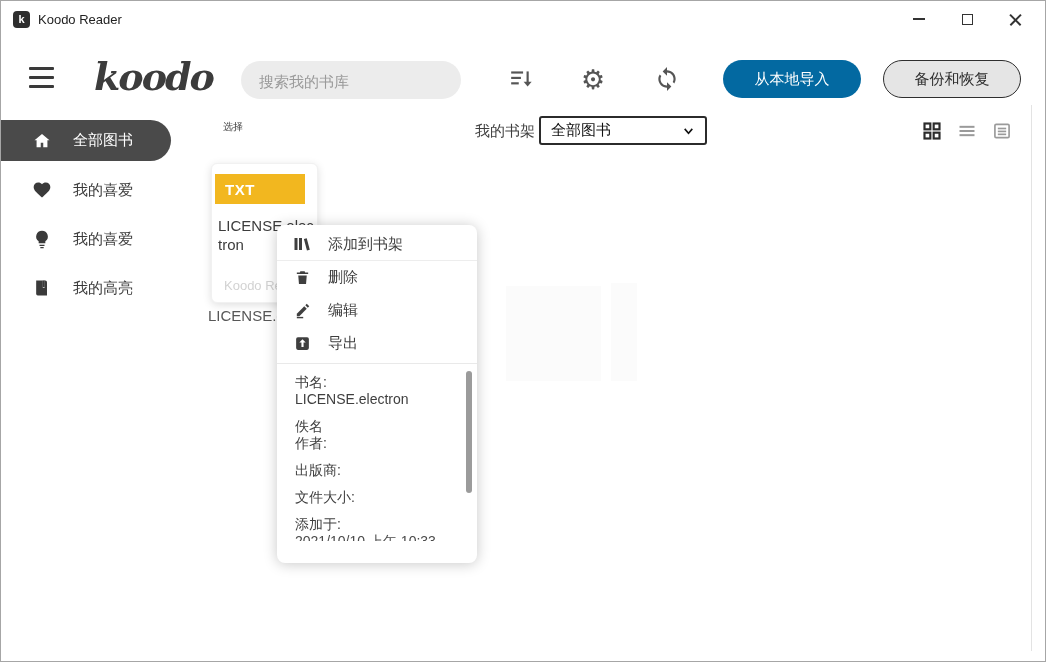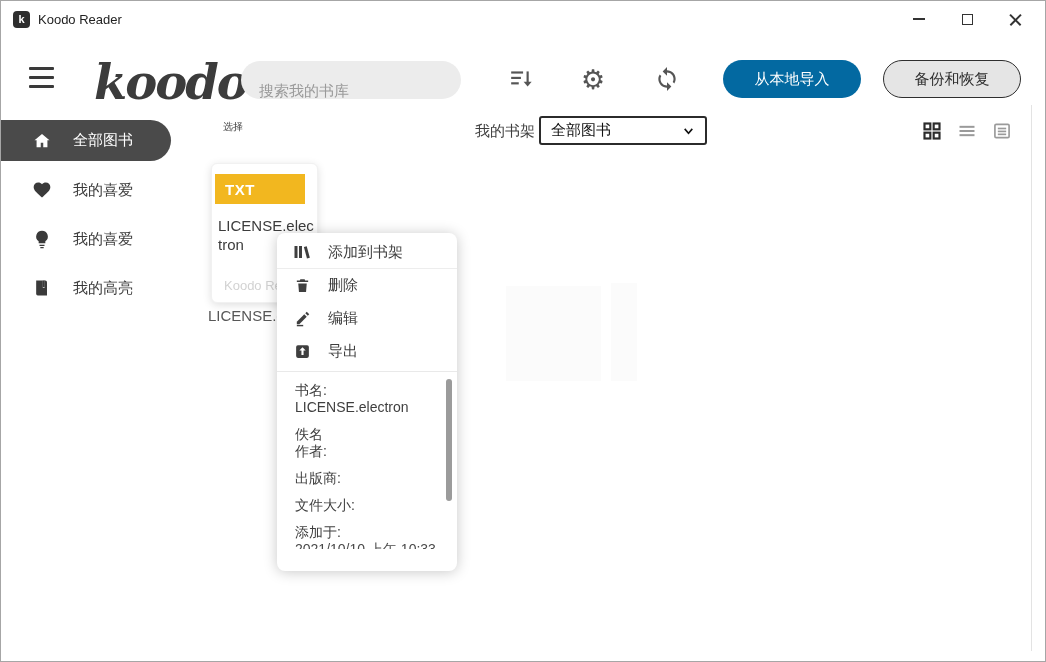--- a/index.html
+++ b/index.html
@@ -16,22 +16,22 @@
   .min-glyph { width:12px; height:1.5px; background:#333; }
   .max-glyph { width:11px; height:11px; border:1.5px solid #333; }
   .close-glyph { position:relative; width:13px; height:13px; }
   .close-glyph:before,.close-glyph:after { content:""; position:absolute; left:-1px; top:6px; width:15px; height:1.5px; background:#333; }
   .close-glyph:before { transform:rotate(45deg); }
   .close-glyph:after { transform:rotate(-45deg); }
 
   
   .hamburger { position:absolute; left:28px; top:66px; width:25px; height:21px; display:flex; flex-direction:column; justify-content:space-between; cursor:pointer; }
   .hamburger span { display:block; height:3px; background:#3a3a3a; border-radius:1px; }
-  .logo { position:absolute; left:93px; top:53px; font-family:"DejaVu Serif",serif; font-style:italic; font-weight:bold; font-size:48px; letter-spacing:-2px; color:#3c3c3c; }
-  .searchbox { position:absolute; left:240px; top:60px; width:220px; height:38px; background:#ececec; border-radius:19px; display:flex; align-items:flex-end; padding:2px 14px 0 18px; }
+  .logo { position:absolute; left:93px; top:53px; font-family:"DejaVu Serif",serif; font-style:italic; font-weight:bold; font-size:38px; letter-spacing:-2px; color:#3c3c3c; }
+  .searchbox { position:absolute; left:240px; top:60px; width:220px; height:38px; background:#ececec; border-radius:19px; display:flex; align-items:flex-start; padding:12px 14px 0 18px; }
   .searchbox input { flex:1; border:none; outline:none; background:transparent; font-size:15px; color:#333; font-family:inherit; }
   .searchbox input::placeholder { color:#9a9a9a; }
   .tool-icon { position:absolute; top:64px; width:28px; height:28px; display:flex; align-items:center; justify-content:center; cursor:pointer; }
   .gear-glyph { font-family:"DejaVu Sans",sans-serif; font-size:27px; color:#555; line-height:1; }
   .pillbtn { position:absolute; top:59px; height:38px; width:138px; border-radius:19px; font-size:15px; display:flex; align-items:center; justify-content:center; cursor:pointer; font-family:inherit; }
   .btn-import { left:722px; background:#0369a1; color:#fff; border:none; }
   .btn-backup { left:882px; background:#e5e5e5; color:#2e2e2e; border:1.5px solid #2e2e2e; }
 
   
   .side-item { position:absolute; left:0; height:36px; width:200px; display:flex; align-items:center; cursor:pointer; font-size:15px; color:#3a3a3a; }
@@ -51,21 +51,21 @@
   
   .book-card { position:absolute; left:210px; top:162px; width:107px; height:140px; background:#fff; border:1px solid #f1f1f1; border-radius:6px; box-shadow:0 2px 8px rgba(0,0,0,0.13); cursor:pointer; }
   .fmt-badge { position:absolute; left:3px; top:10px; width:90px; height:30px; background:#f2b71f; color:#fff; font-weight:bold; font-size:15px; display:flex; align-items:center; padding-left:10px; letter-spacing:0.5px; }
   .card-title { position:absolute; left:6px; top:52px; width:99px; font-size:15px; line-height:19px; color:#3c3c3c; word-break:break-all; }
   .card-watermark { position:absolute; left:12px; bottom:9px; font-size:13px; color:#d2d2d2; white-space:nowrap; overflow:hidden; width:90px; }
   .card-caption { position:absolute; left:207px; top:306px; width:165px; font-size:15px; color:#575757; white-space:nowrap; }
 
   .ghost { position:absolute; background:#fbfbfb; }
 
   
-  .ctx-menu { position:absolute; left:276px; top:232px; width:180px; height:338px; background:#fff; border-radius:8px; box-shadow:0 1px 14px rgba(0,0,0,0.22); overflow:hidden; z-index:10; }
+  .ctx-menu { position:absolute; left:276px; top:224px; width:200px; height:338px; background:#fff; border-radius:8px; box-shadow:0 1px 14px rgba(0,0,0,0.22); overflow:hidden; z-index:10; }
   .ctx-row { height:33px; display:flex; align-items:center; padding-left:16px; font-size:15px; color:#3f3f3f; cursor:pointer; }
   .ctx-row:first-child { margin-top:3px; border-bottom:1px solid #ededed; }
   .ctx-row .m-icon { width:18px; height:18px; display:flex; align-items:center; justify-content:center; }
   .ctx-row .m-label { margin-left:17px; }
   .ctx-sep { height:1px; background:#e9e9e9; margin-top:3px; }
   .ctx-details { padding:10px 14px 0 18px; font-size:14px; color:#3f3f3f; }
   .d-group { margin-bottom:10px; }
   .d-group div { line-height:17px; }
   .d-clip { height:8px; overflow:hidden; color:#4a4a4a; }
   .ctx-scrollbar { position:absolute; right:5px; top:146px; width:6px; height:122px; background:#9b9b9b; border-radius:3px; cursor:pointer; }

